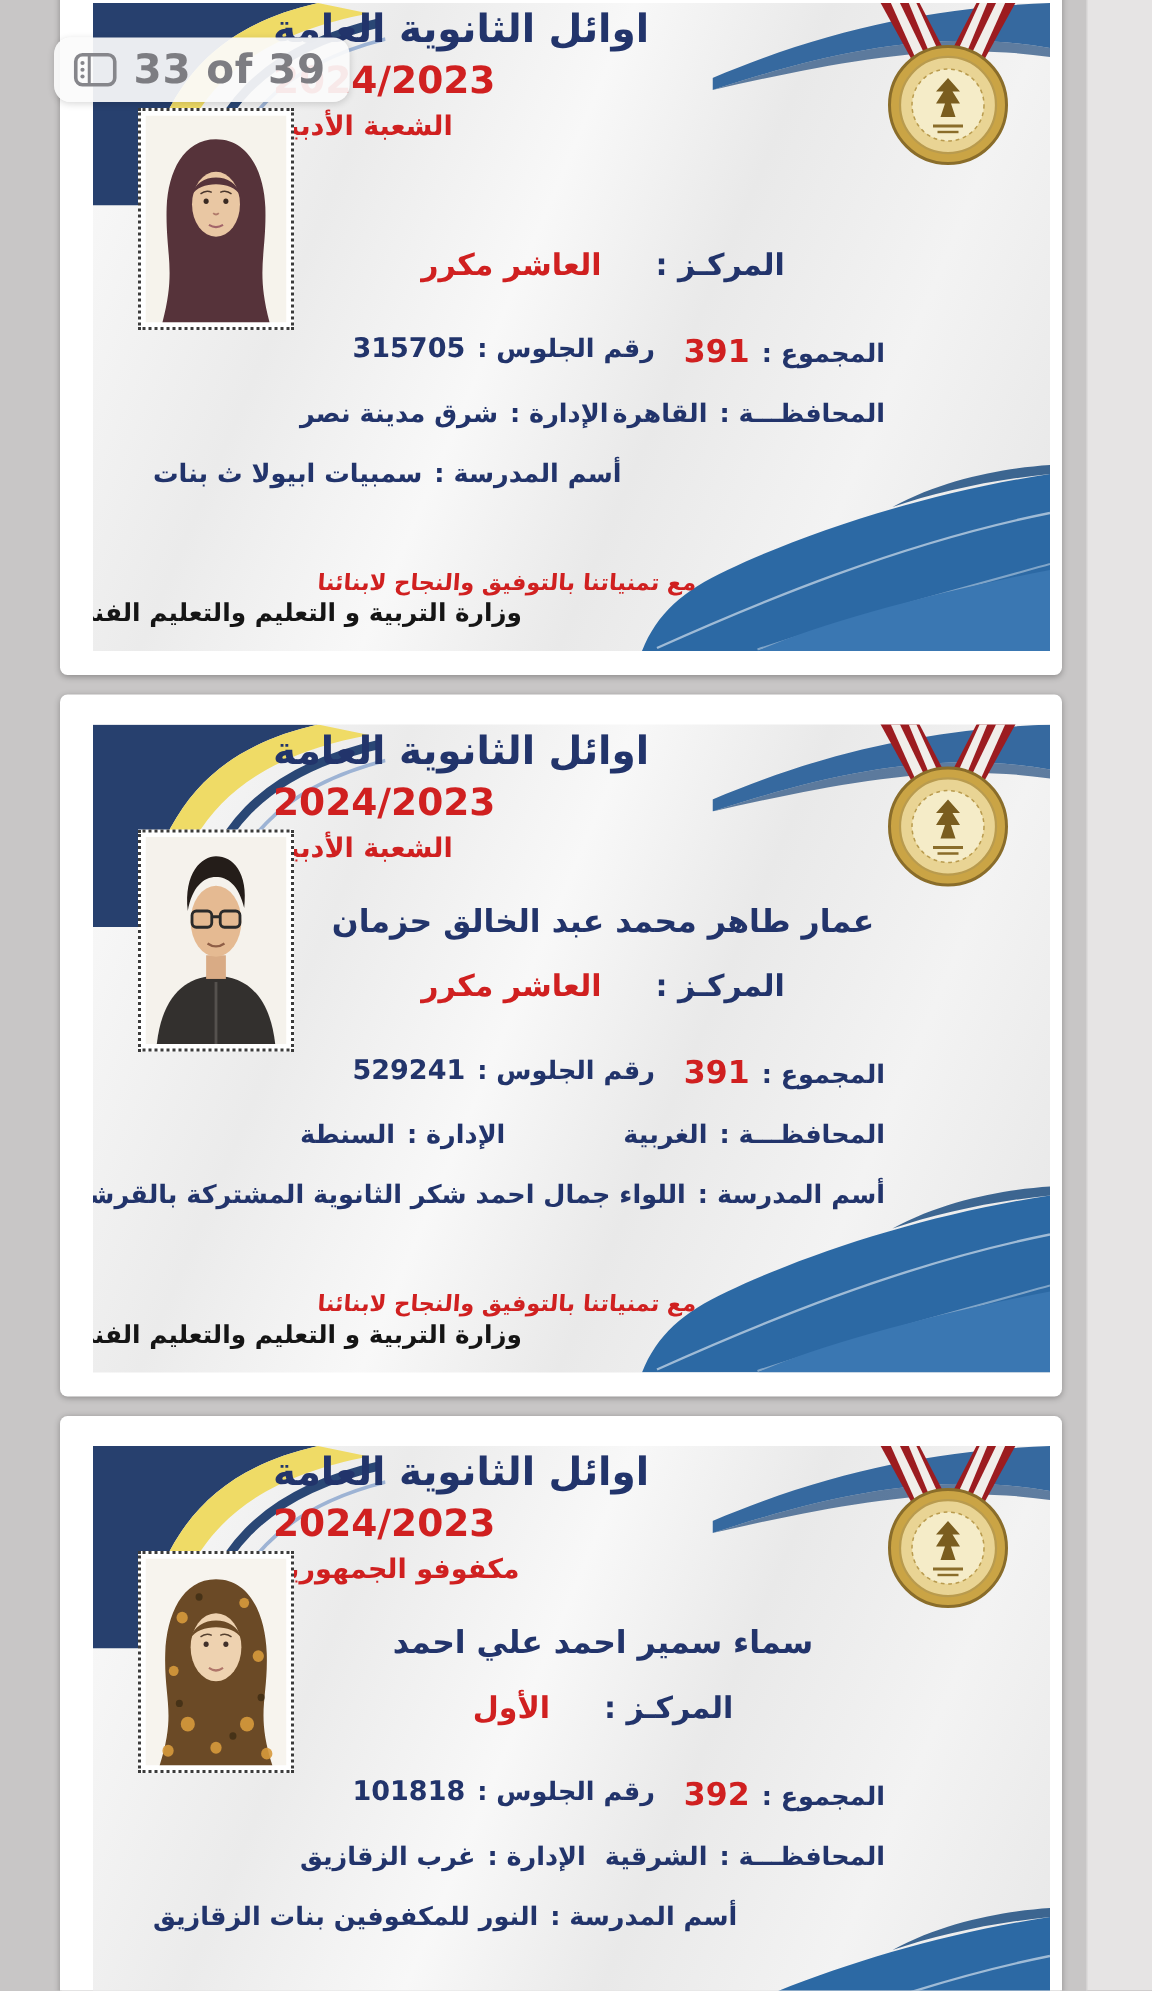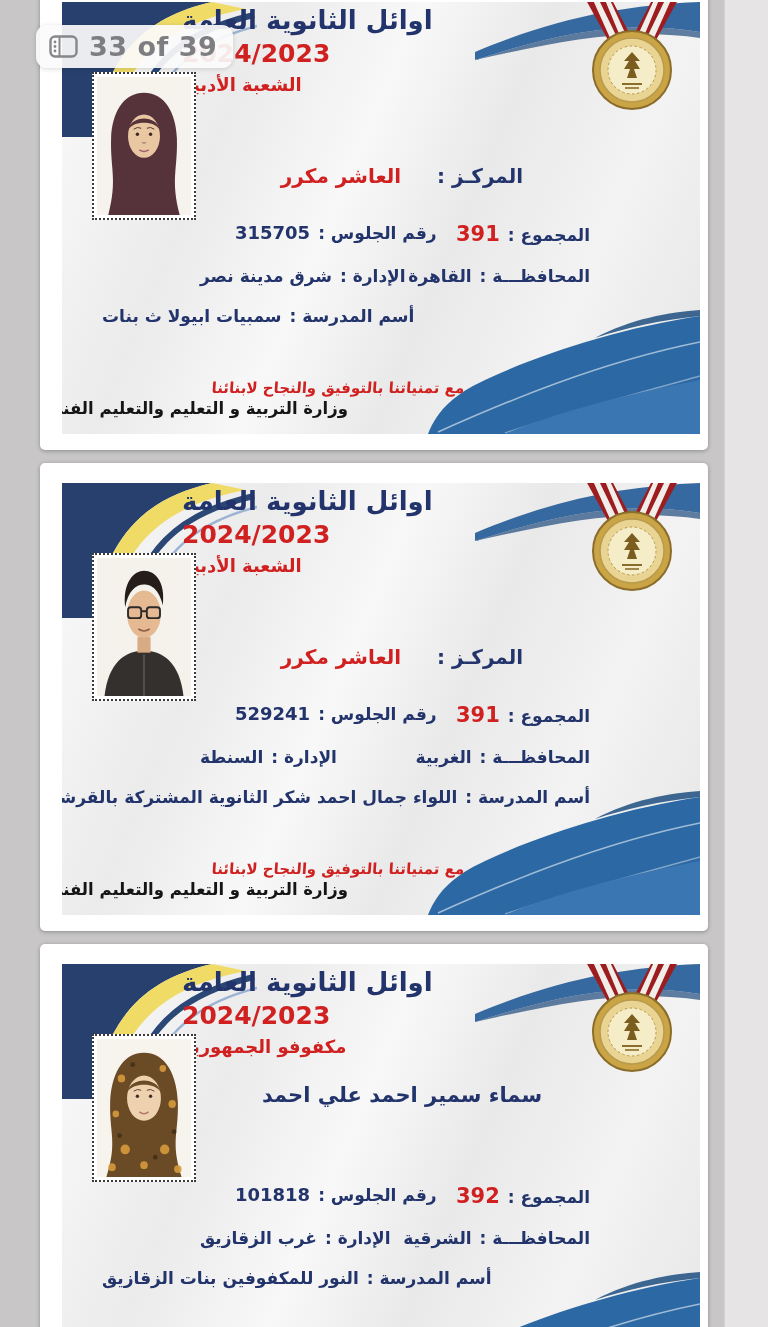--- a/index.html
+++ b/index.html
@@ -221,20 +221,21 @@
           <ellipse cx="50" cy="57" rx="18" ry="24" fill="#e5ba92"></ellipse>
           <path d="M30,50 C27,24 40,13 50,13 C62,13 73,24 70,48 C66,32 58,27 50,27 C41,27 33,34 30,50 Z" fill="#241d19"></path>
           <rect x="33" y="50" width="14" height="11" rx="3" fill="none" stroke="#2a2a2a" stroke-width="2"></rect>
           <rect x="53" y="50" width="14" height="11" rx="3" fill="none" stroke="#2a2a2a" stroke-width="2"></rect>
           <line x1="47" y1="54" x2="53" y2="54" stroke="#2a2a2a" stroke-width="2"></line>
           <path d="M44,72 q6,4 12,0" stroke="#8f5e46" stroke-width="1.6" fill="none"></path>
         </svg>
 
       </div>
 
+      <div class="name">عمار طاهر محمد عبد الخالق حزمان</div>
 
       <div class="rankline">
         <span class="lbl">المركـز  :</span><span class="val">العاشر مكرر</span>
       </div>
 
       <div class="row r1">
         <div class="cell cell-r">
           <span class="lbl">المجموع  :</span><span class="val-red">391</span>
         </div>
         <div class="cell cell-l">
@@ -330,20 +331,23 @@
           <path d="M32,54 C36,38 64,38 68,54 C62,44 38,44 32,54 Z" fill="#6b4a26"></path>
           <circle cx="43" cy="58" r="1.8" fill="#40302a"></circle>
             <circle cx="57" cy="58" r="1.8" fill="#40302a"></circle>
           <path d="M39,53 q4,-3 8,-1 M53,52 q4,-2 8,1" stroke="#55402f" stroke-width="1" fill="none"></path>
           <path d="M45,74 q5,3.5 10,0" stroke="#b0766a" stroke-width="1.5" fill="none"></path>
         </svg>
       </div>
 
       <div class="name">سماء سمير احمد علي احمد</div>
 
+      <div class="rankline">
+        <span class="lbl">المركـز  :</span><span class="val">الأول</span>
+      </div>
 
       <div class="row r1">
         <div class="cell cell-r">
           <span class="lbl">المجموع  :</span><span class="val-red">392</span>
         </div>
         <div class="cell cell-l">
           <span class="lbl">رقم الجلوس :</span><span class="val-num">101818</span>
         </div>
       </div>
 

